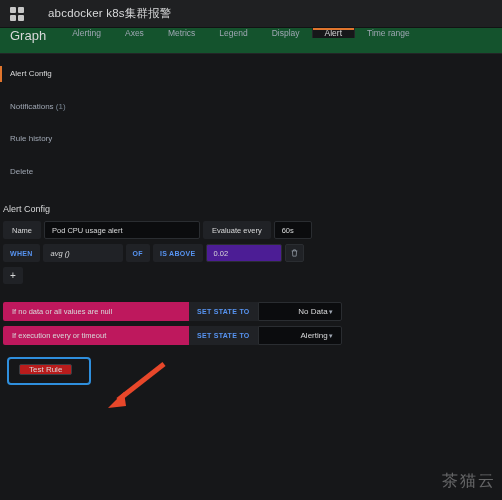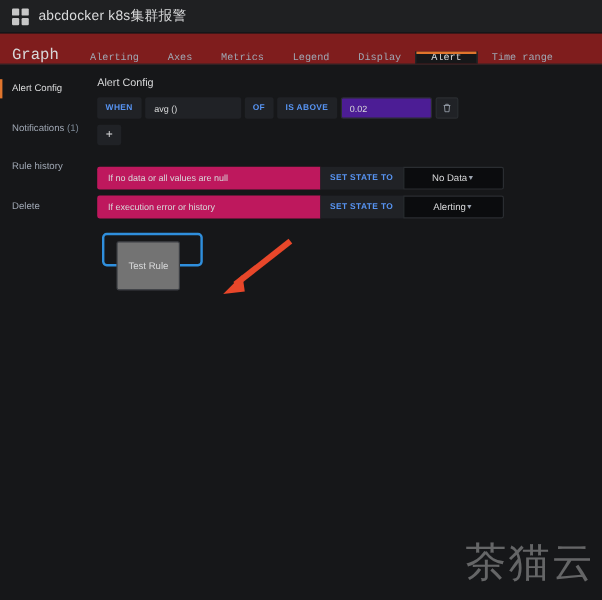--- a/index.html
+++ b/index.html
@@ -7,54 +7,53 @@
     width: 502px; height: 500px;
     background: #161719;
     font-family: "Liberation Sans", sans-serif;
     overflow: hidden;
   }
   #app { position: relative; width: 502px; height: 500px; overflow: hidden; }
 
   
   .titlebar {
     height: 28px; background: #1f2022;
-    display: flex; align-items: center; gap: 8px;
+    display: flex; align-items: center; gap: 24px;
     padding: 0 10px;
     border-bottom: 1px solid #121214;
   }
   .apps-icon { width: 14px; height: 14px; display: grid;
     grid-template-columns: 1fr 1fr; grid-template-rows: 1fr 1fr; gap: 2px; }
   .apps-icon i { background: #c7c7c7; display: block; border-radius: 1px; }
   .title-text { color: #d8d9da; font-size: 11.5px; letter-spacing: .2px; }
 
   
   .tabbar {
-    height: 26px; background: #7f1d1d;
-    display: flex; align-items: flex-end;
+    height: 26px; background: #14532d;
+    display: flex; align-items: flex-start;
     border-bottom: 1px solid #232426;
     padding-left: 6px;
-    font-family: Liberation Mono, monospace;
   }
   .graph-title {
     color: #d8d9da; font-size: 13px; font-weight: 400;
     display: flex; align-items: center; padding: 0 14px 0 4px;
   }
   .tab {
     color: #9fa7b3; font-size: 8.5px; display: flex; align-items: center;
     padding: 0 12px; position: relative; white-space: nowrap;
   }
   .tab.active { color: #d8d9da; background: #161719;
     border-left: 1px solid #252629; border-right: 1px solid #252629; }
   .tab.active::after {
     content: ""; position: absolute; left: 0; right: 0; top: 0;
     height: 2px; background: #e0752d;
   }
 
   
-  .body { display: flex; height: 446px; }
+  .body { display: flex; height: 446px; flex-direction: column; }
 
   .sidebar { width: 78px; padding-top: 10px; flex: 0 0 78px; }
   .side-item {
     font-size: 8px; color: #9fa7b3; padding: 5px 8px 5px 10px;
     margin-bottom: 13px; position: relative; line-height: 1.2;
   }
   .side-item.active { color: #d8d9da; }
   .side-item.active::before {
     content: ""; position: absolute; left: 0; top: 2px; bottom: 2px;
     width: 2px; background: #e0752d;
@@ -83,20 +82,21 @@
   
   .cond-kw {
     background: #202226; color: #5794f2; font-size: 7px; font-weight: 700;
     display: flex; align-items: center; padding: 0 7px; height: 18px;
     border-radius: 2px; letter-spacing: .3px;
   }
   .cond-val {
     background: #202226; color: #d8d9da; font-size: 7.5px;
     display: flex; align-items: center; padding: 0 8px; height: 18px;
     border-radius: 2px;
+    font-style: italic;
   }
   .cond-num {
     background: #4c1d95; border: 1px solid #2a2d31; border-radius: 2px;
     color: #d8d9da; font-size: 7.5px; height: 18px; width: 76px;
     display: flex; align-items: center; padding: 0 7px;
   }
   .icon-btn {
     background: #202226; border: 1px solid #2a2d31; border-radius: 2px;
     width: 19px; height: 18px; display: flex; align-items: center;
     justify-content: center; color: #9fa7b3; font-size: 8px;
@@ -115,42 +115,42 @@
     border-radius: 2px 0 0 2px; width: 186px;
   }
   .nd-set {
     background: #202226; color: #5794f2; font-size: 7px; font-weight: 700;
     height: 19px; display: flex; align-items: center; padding: 0 8px;
     letter-spacing: .3px;
   }
   .nd-sel {
     background: #0b0c0e; border: 1px solid #2a2d31; border-radius: 0 2px 2px 0;
     color: #d8d9da; font-size: 8px; height: 19px; width: 84px;
-    display: flex; align-items: center; justify-content: center;
+    display: flex; align-items: center; justify-content: flex-end;
     padding: 0 7px;
   }
   .caret { color: #9fa7b3; font-size: 6px; }
 
   
   .testwrap { margin-top: 12px; margin-left: 4px; position: relative; height: 30px; }
   .hl-box {
     position: absolute; left: 0; top: 0; width: 84px; height: 28px;
     border: 2px solid #2f8fdd; border-radius: 4px;
   }
   .test-btn {
     position: absolute; left: 12px; top: 7px;
-    background: #737373; border: 1px solid #3a3d42; border-radius: 2px;
-    color: #d8d9da; font-size: 8px; padding: 15px 9px; text-align: center;
+    background: #b91c1c; border: 1px solid #3a3d42; border-radius: 2px;
+    color: #d8d9da; font-size: 8px; padding: 0 9px; text-align: center;
   }
   .arrow { position: absolute; left: 95px; top: 3px; }
 
   
   .watermark {
     position: absolute; right: 6px; bottom: 8px;
-    font-size: 34px; color: rgba(255,255,255,.34);
+    font-size: 16px; color: rgba(255,255,255,.34);
     font-family: "DejaVu Sans", sans-serif; letter-spacing: 2px;
     pointer-events: none;
   }
 </style>
 </head>
 <body>
 
 <div id="app">
 
   <div class="titlebar">
@@ -189,20 +189,26 @@
       </div>
       <div class="side-item">
         <span>Delete</span>
       </div>
     </div>
 
     <div class="content">
 
       <div class="section-title">Alert Config</div>
 
+      <div class="row">
+        <div class="lbl">Name</div>
+        <div class="input name-input">Pod CPU usage alert</div>
+        <div class="lbl">Evaluate every</div>
+        <div class="input eval-input">60s</div>
+      </div>
 
 
       <div class="row">
         <div class="cond-kw">WHEN</div>
         <div class="cond-val" style="width:80px;">avg ()</div>
         <div class="cond-kw">OF</div>
         <div class="cond-kw">IS ABOVE</div>
         <div class="cond-num">0.02</div>
         <div class="icon-btn">
           <svg width="7" height="8" viewBox="0 0 10 11" fill="none" aria-hidden="true">
@@ -216,21 +222,21 @@
       <div style="margin-top:18px;">
         <div class="nd-row">
           <div class="nd-lbl">If no data or all values are null</div>
           <div class="nd-set">SET STATE TO</div>
           <div class="nd-sel">
             <span>No Data</span>
             <span class="caret">▼</span>
           </div>
         </div>
         <div class="nd-row">
-          <div class="nd-lbl">If execution error or history</div>
+          <div class="nd-lbl">If execution every or timeout</div>
           <div class="nd-set">SET STATE TO</div>
           <div class="nd-sel">
             <span>Alerting</span>
             <span class="caret">▼</span>
           </div>
         </div>
       </div>
 
       <div class="testwrap">
         <div class="hl-box"></div>

